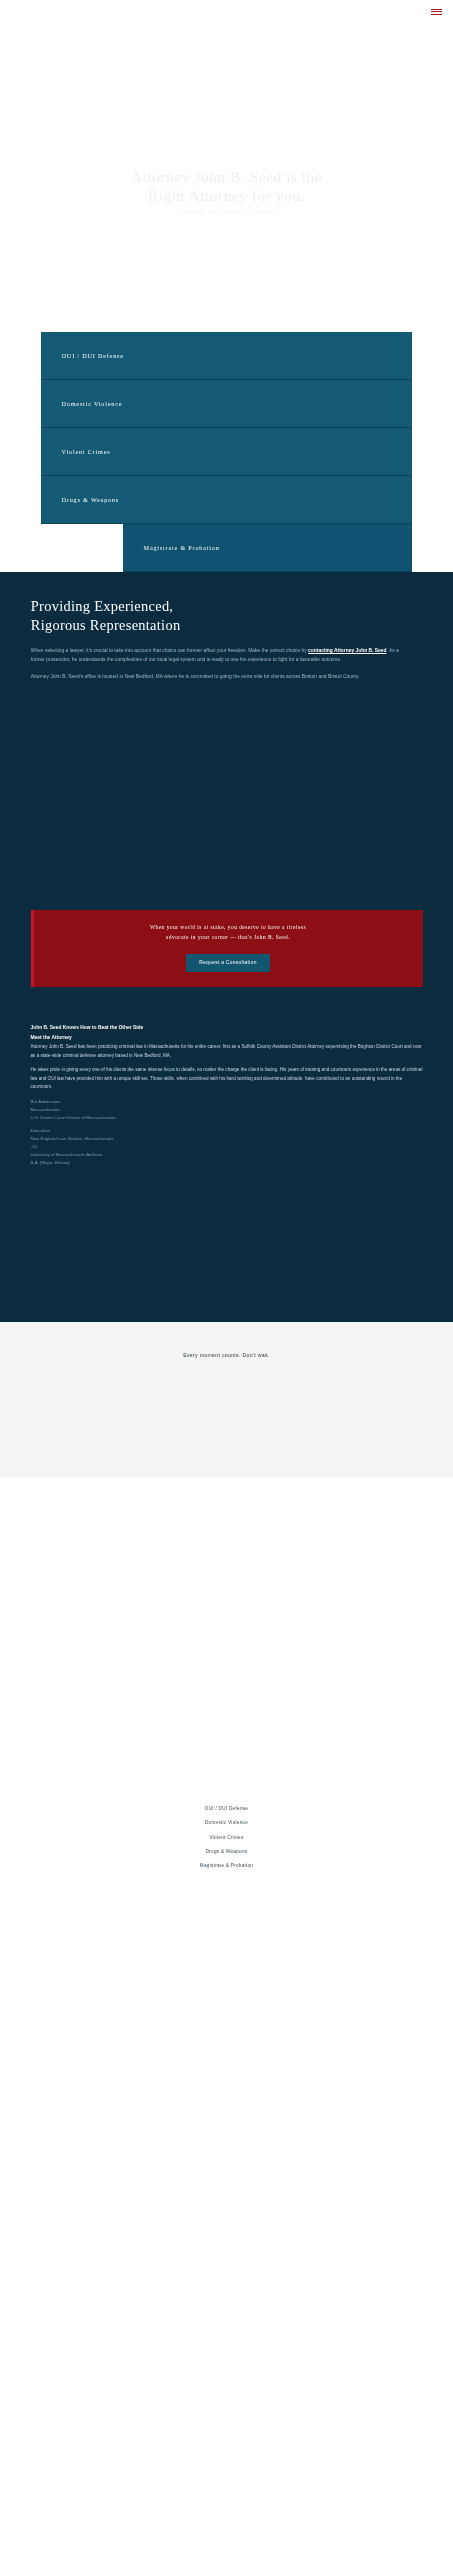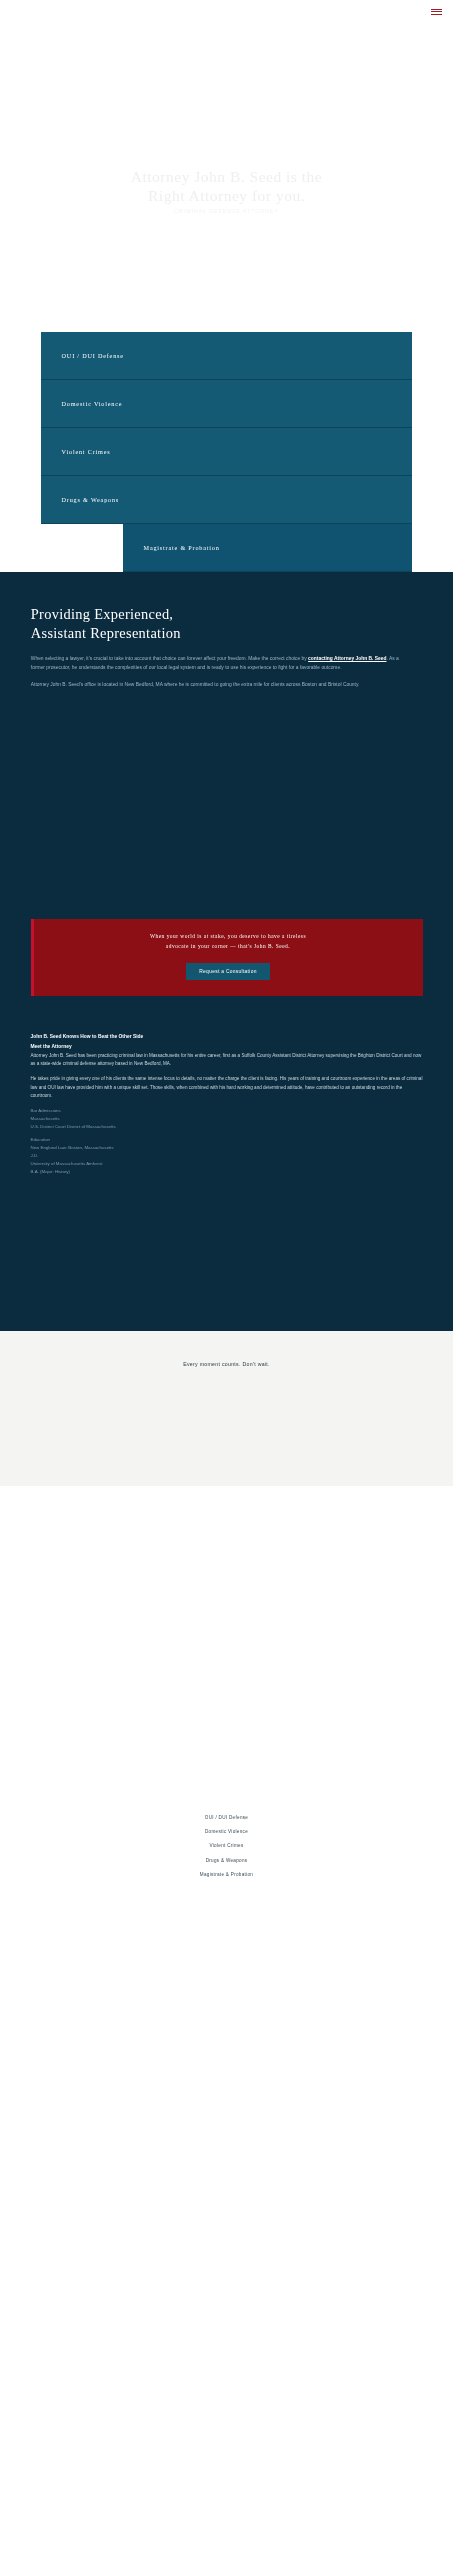--- a/index.html
+++ b/index.html
@@ -93,21 +93,21 @@
     background: #0f5371;
   }
 
   
   .dark-section {
     background: #0b2b3f;
     padding: 25px 0 0 0;
   }
   .container {
     width: 412px;
-    margin: 8px auto;
+    margin: 0 auto;
     padding: 0 10.3px;
   }
   .section-title {
     font-family: "Liberation Serif", serif;
     color: #ffffff;
     font-size: 14.4px;
     line-height: 1.3;
     font-weight: normal;
     letter-spacing: 0.3px;
   }
@@ -260,21 +260,21 @@
       <span>Magistrate &amp; Probation</span>
     </li>
   </ul>
 </section>
 
 <section class="dark-section">
 
   <div class="container">
     <h2 class="section-title">
       <span>Providing Experienced,</span><br>
-      <span>Assistant Representation</span>
+      <span>Rigorous Representation</span>
     </h2>
     <div class="section-body">
       <p>
         <span>When selecting a lawyer, it's crucial to take into account that choice can forever affect your freedom. Make the correct choice by </span><a href="#">contacting Attorney John B. Seed</a><span>. As a former prosecutor, he understands the complexities of our local legal system and is ready to use his experience to fight for a favorable outcome.</span>
       </p>
       <p>Attorney John B. Seed's office is located in New Bedford, MA where he is committed to going the extra mile for clients across Boston and Bristol County.</p>
     </div>
   </div>
 
   <div class="spacer-lg"></div>

